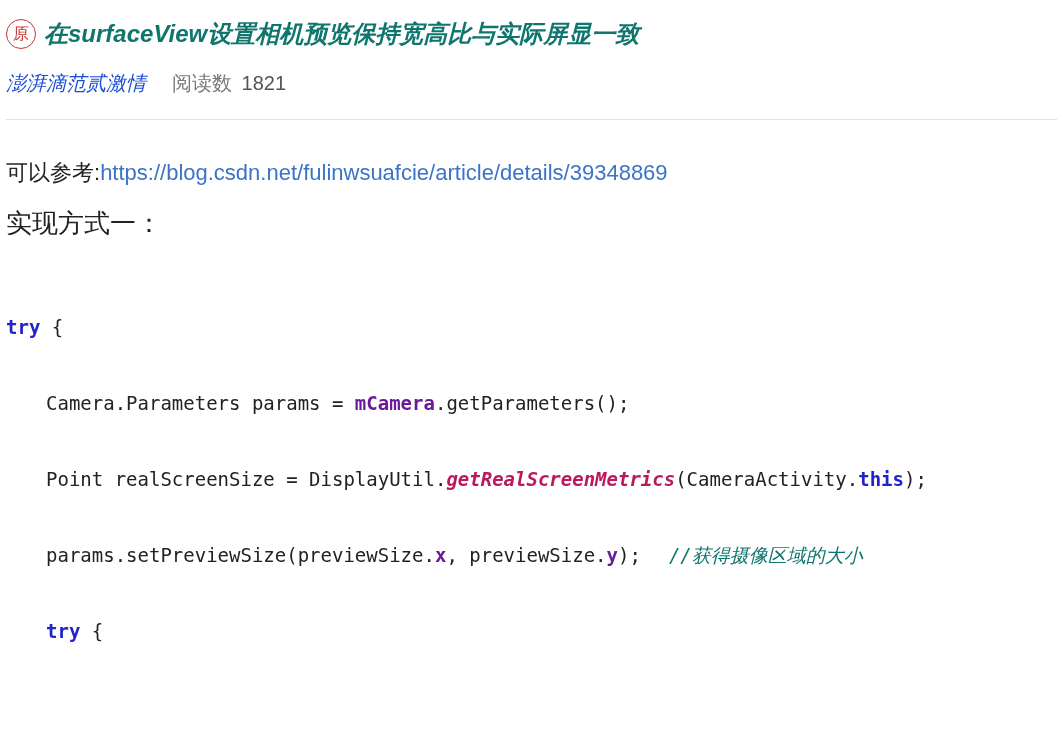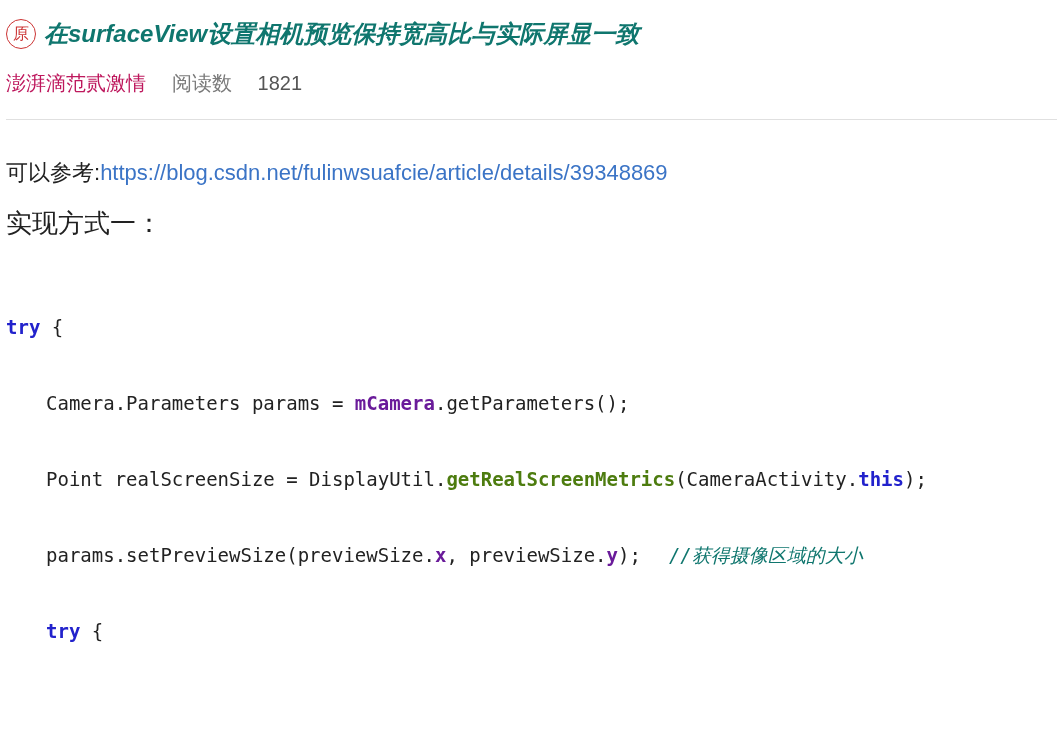--- a/index.html
+++ b/index.html
@@ -40,25 +40,26 @@
   }
   .meta-row {
     margin-top: 20px;
     display: flex;
     align-items: center;
     gap: 26px;
     font-size: 20px;
     color: #7a7a7a;
   }
   .author-link {
-    color: #be185d;
+    color: #1d4ed8;
     text-decoration: none;
+    font-style: italic;
   }
   .reads-label { color:#7a7a7a; }
-  .reads-num { color:#555; margin-left:20px;}
+  .reads-num { color:#555; margin-left:4px;}
   hr.sep {
     border: none;
     border-top: 1px solid #e0e0e0;
     margin: 14px 0 34px 0;
   }
   .content {
     font-size: 22px;
     line-height: 1.7;
   }
   .ref-line {
@@ -76,21 +77,21 @@
   .code {
     font-family: "Consolas", "Microsoft YaHei", monospace;
     font-size: 19px;
     line-height: 2.0;
     white-space: pre;
     color: #222;
   }
   .indent1 { padding-left: 40px; }
   .kw { color: #2222cc; font-weight: 700; }
   .mem { color: #6a1b9a; font-weight: 700; }
-  .it  { color: #4d7c0f; font-weight: 700; }
+  .it  { color: #be185d; font-style: italic; font-weight: 700; }
   .cm  { color: #0f766e; font-style: italic; margin-left: 28px; }
 </style>
 </head>
 <body>
 
 <div class="header">
   <div class="title-row">
     <div class="orig-badge">原</div>
     <div class="title">在surfaceView设置相机预览保持宽高比与实际屏显一致</div>
   </div>

